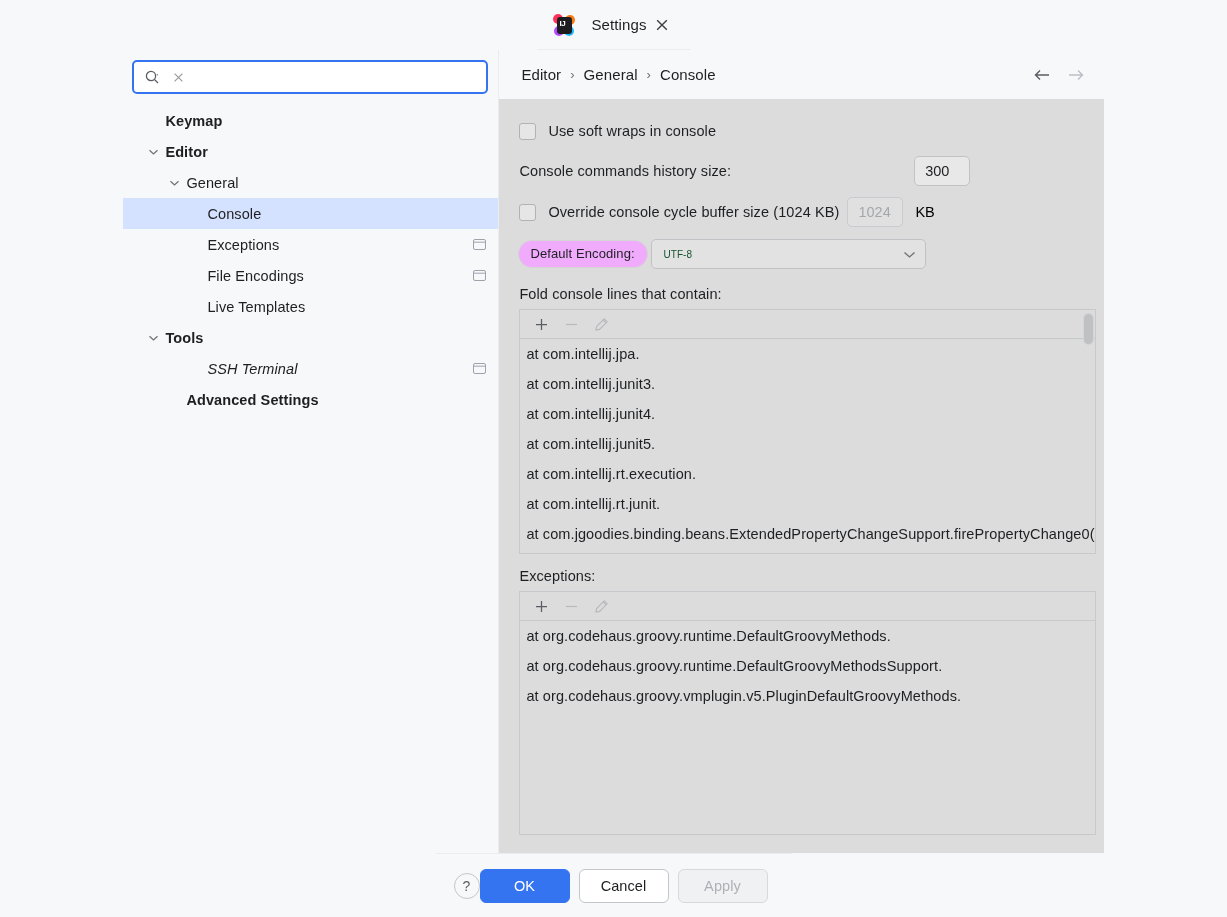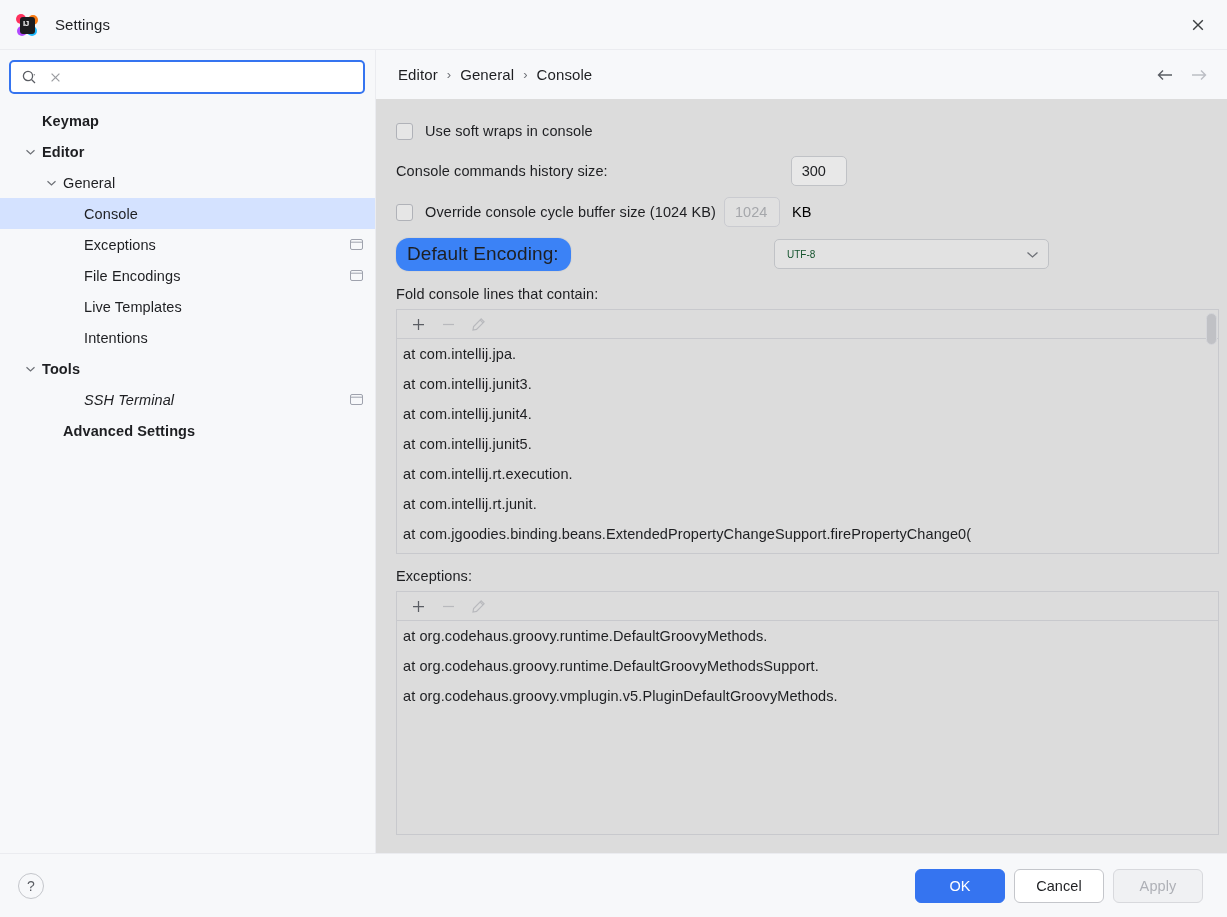--- a/index.html
+++ b/index.html
@@ -6,21 +6,21 @@
   html, body {
     width: 1227px; height: 917px;
     font-family: "Liberation Sans", sans-serif;
     background: #f7f8fa;
     overflow: hidden;
   }
   .dialog {
     position: relative;
     width: 1227px; height: 917px;
     background: #f7f8fa;
-    display: flex; flex-direction: column;
+    display: flex; flex-direction: column; align-items: center;
   }
 
   
   .titlebar {
     height: 50px; min-height: 50px;
     display: flex; align-items: center;
     padding: 0 14px 0 16px;
     background: #f7f8fa;
     border-bottom: 1px solid #ebecf0;
   }
@@ -137,23 +137,23 @@
 
   .num-field {
     width: 56px; height: 30px; border: 1px solid #c0c2c6; border-radius: 5px;
     background: #e8e8e8; display: flex; align-items: center; padding: 0 10px;
     font-size: 14.5px; color: #1e1f22;
   }
   .num-field.disabled { background: #e0e0e0; color: #a5a7ab; border-color: #cacbd0; }
   .unit-label { font-size: 14.5px; color: #000000; margin-left: 12px; }
 
   .hl-label {
-    background: #3b82f6; border-radius: 13px;
+    background: #f0abfc; border-radius: 13px;
     padding: 5px 12px 6px 11px;
-    font-size: 19px; color: #1e1f22; letter-spacing: .1px;
+    font-size: 13px; color: #1e1f22; letter-spacing: .1px;
     display: inline-block; box-shadow: 0 0 0 1px rgba(0,0,0,0.03);
   }
 
   .combo {
     height: 30px; border: 1px solid #c0c2c6; border-radius: 5px;
     background: #e2e2e2; display: flex; align-items: center;
     padding: 0 9px 0 12px; cursor: pointer;
   }
   .combo .val { font-size: 10px; color: #14532d; flex: 1 1 auto; }
   .combo .chev { color: #6e7177; display: flex; }
@@ -292,24 +292,20 @@
               <svg width="13" height="11" viewBox="0 0 13 11" fill="none" stroke="#9fa2ad" stroke-width="1">
                 <rect x="0.5" y="0.5" width="12" height="10" rx="1.5"></rect>
                 <path d="M0.5 3.2 H12.5"></path>
               </svg>
             </span>
           </div>
           <div class="tree-row">
             <span class="twisty" style="margin-left: 64px;"></span>
             <span class="label" style="margin-left: 4px;">Live Templates</span>
           </div>
-          <div class="tree-row">
-            <span class="twisty" style="margin-left: 64px;"></span>
-            <span class="label" style="margin-left: 4px;">Intentions</span>
-          </div>
           <div class="tree-row bold">
             <span class="twisty" style="margin-left: 22px;">
               <svg width="11" height="8" viewBox="0 0 11 8" fill="none" stroke="currentColor" stroke-width="1.25">
                 <path d="M1.5 2.3 L5.5 6 L9.5 2.3"></path>
               </svg>
             </span>
             <span class="label" style="margin-left: 4px;">Tools</span>
           </div>
           <div class="tree-row">
             <span class="twisty" style="margin-left: 64px;"></span>

